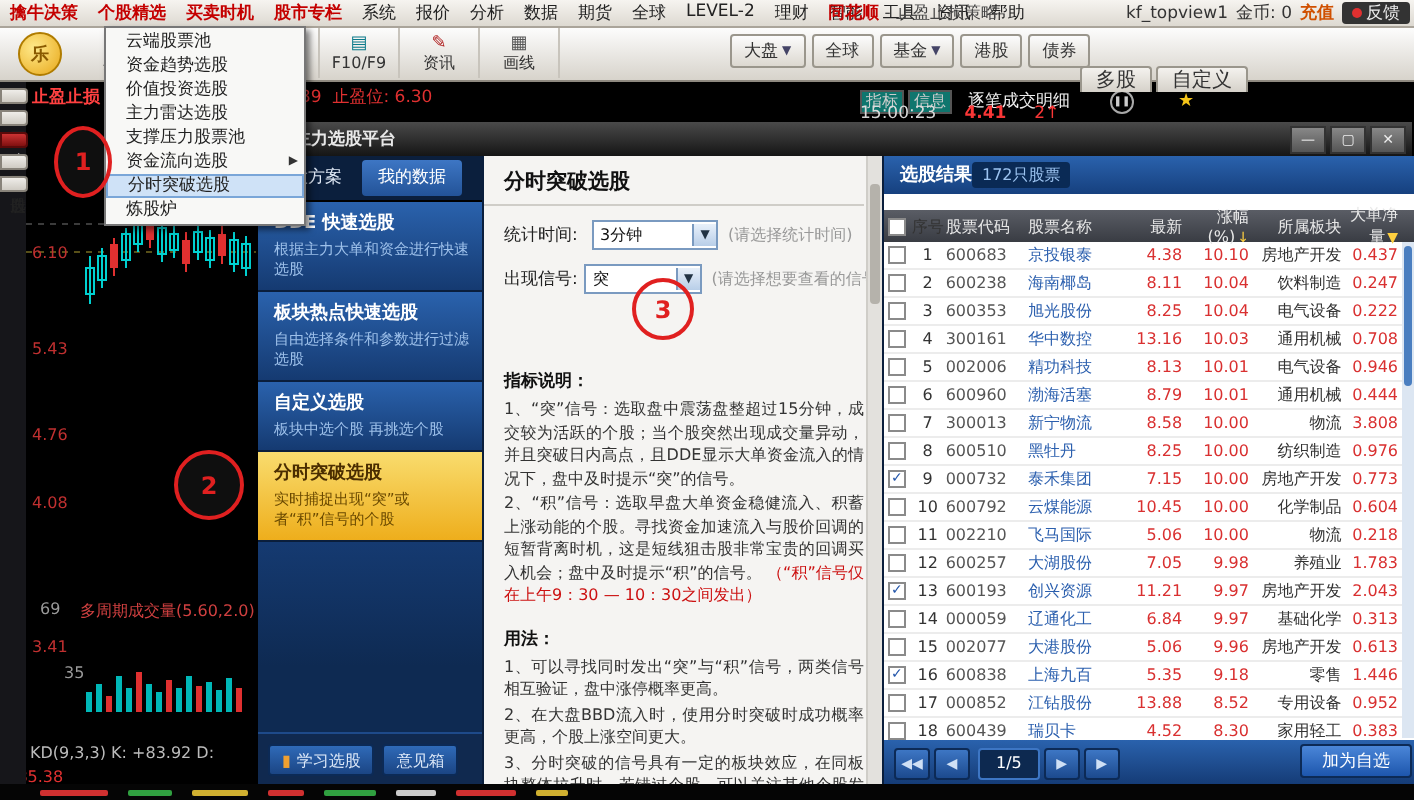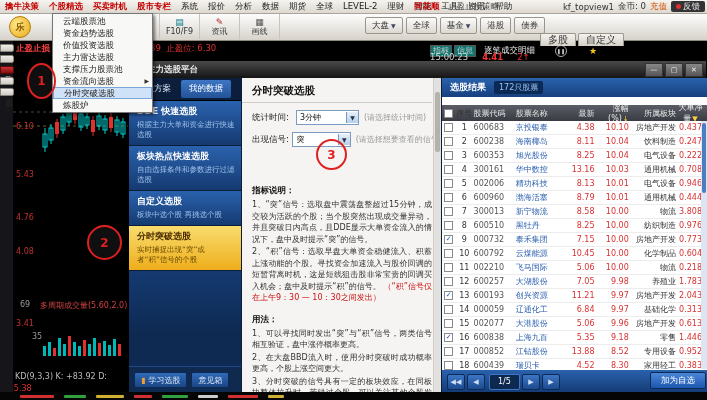--- a/index.html
+++ b/index.html
@@ -9,21 +9,21 @@
   .menubar{position:absolute;left:0;top:0;width:707px;height:13px;
            background:linear-gradient(#f6f4f0,#ddd9d1);border-bottom:1px solid #aaa49a;
            display:flex;align-items:center;z-index:5;}
   .menubar .mi{padding:0 5px;font-size:8.5px;color:#222;cursor:default;white-space:nowrap}
   .menubar .mi.red{color:#c40000;font-weight:bold}
   .wtitle{position:absolute;left:414px;top:1px;font-size:8.5px;color:#444;white-space:nowrap}
   .wtitle b{color:#c40000}
   .mb-right{position:absolute;right:2px;top:0;height:13px;display:flex;align-items:center;gap:4px;font-size:8.5px}
   .mb-right .user{color:#333}
   .mb-right .coins{color:#333}
-  .mb-right .recharge{color:#d05000;font-weight:normal}
+  .mb-right .recharge{color:#d05000;font-weight:bold}
   .mb-right .fb{background:#333;color:#eee;border-radius:2px;padding:0 5px;height:11px;display:flex;align-items:center;gap:2px}
   .mb-right .fb .dot{width:5px;height:5px;border-radius:50%;background:#e03030;display:inline-block}
   
   .toolbar{position:absolute;left:0;top:13px;width:707px;height:27px;
            background:linear-gradient(#fefefe,#d7d3cb);border-bottom:1px solid #8f8a80;z-index:4;}
   .coin{position:absolute;left:9px;top:3px;width:20px;height:20px;border-radius:50%;
         background:radial-gradient(circle at 35% 35%,#ffe98a,#e8a81a);border:1px solid #b07c00;
         color:#8a5a00;font-size:9px;display:flex;align-items:center;justify-content:center;font-weight:bold}
   .tbtns{position:absolute;left:40px;top:1px;display:flex}
   .tbtn{width:39px;height:25px;display:flex;flex-direction:column;align-items:center;justify-content:center;
@@ -116,33 +116,33 @@
   .fsel .dd{width:11px;height:11px;background:linear-gradient(#e8f0fa,#b8cee8);border-left:1px solid #7a9ac0;
         font-size:6px;color:#234;display:flex;align-items:center;justify-content:center}
   .fhint{font-size:8px;color:#999;margin-left:5px}
   .dsec{font-size:8.5px;font-weight:bold;color:#111;margin:10px 0 2px 10px}
   .dpar{font-size:8px;color:#333;line-height:11.5px;margin:1px 10px 0 10px;text-align:justify}
   .dpar .redtx{color:#cc1111}
   .cscroll{position:absolute;right:0;top:0;width:8px;height:315px;background:#e3e1dd;border-left:1px solid #cfcdc8}
   .cthumb{position:absolute;left:1px;top:14px;width:5px;height:60px;background:#b5b2ab;border-radius:2px}
   
   .dright{position:absolute;left:312px;top:17px;width:265px;height:315px;background:#fff;border-left:1px solid #0a1e3c}
-  .rhead{height:19px;background:linear-gradient(#2a62ad,#16407e);display:flex;align-items:center;gap:8px;padding-left:8px}
+  .rhead{height:19px;background:linear-gradient(#2a62ad,#16407e);display:flex;align-items:center;padding-left:8px}
   .rhead .rt{font-size:9px;font-weight:bold;color:#fff}
   .rcount{font-size:8px;color:#9cc3f0;background:#0a2a55;border-radius:2px;padding:1px 5px}
   .thead{height:16px;margin-top:8px;background:linear-gradient(#5a5d65,#393c43);display:flex;align-items:center;color:#e8e8e8;font-size:8px}
   .trow{height:13px;display:flex;align-items:center;font-size:8px;border-bottom:1px solid #ececec;background:#fff}
   .c-cb{width:5%;display:flex;justify-content:center}
   .c-no{width:7%;text-align:center;color:#333}
   .c-code{width:16%;color:#555}
   .c-name{width:18%;color:#2b5fae}
   .c-price{width:12%;text-align:right;color:#d93030}
   .c-pct{width:13%;text-align:right;color:#d93030}
   .c-sector{width:18%;text-align:right;color:#333}
-  .c-dde{width:11%;text-align:center;color:#d93030;padding-right:2px}
+  .c-dde{width:11%;text-align:right;color:#d93030;padding-right:8px}
   .thead .c-code,.thead .c-name,.thead .c-sector{color:#e8e8e8}
   .thead .c-price,.thead .c-pct,.thead .c-dde{color:#e8e8e8}
   .cb{width:7px;height:7px;border:1px solid #8a8a8a;background:#fff;font-size:7px;line-height:7px;
       color:#2255aa;text-align:center;cursor:pointer}
   .sorti{color:#ffd040;font-size:7px;margin-left:1px}
   .rscroll{position:absolute;right:0;top:43px;width:6px;height:248px;background:#dce6f2}
   .rthumb{position:absolute;left:1px;top:2px;width:4px;height:70px;background:#4a7ec0;border-radius:2px}
   .pager{position:absolute;left:0;bottom:0;width:100%;height:23px;background:linear-gradient(#2a62ad,#143a74);
          display:flex;align-items:center;padding-left:5px}
   .pbtn{width:16px;height:14px;background:linear-gradient(#3d76c4,#1c4a8e);border:1px solid #0c2a56;border-radius:2px;

